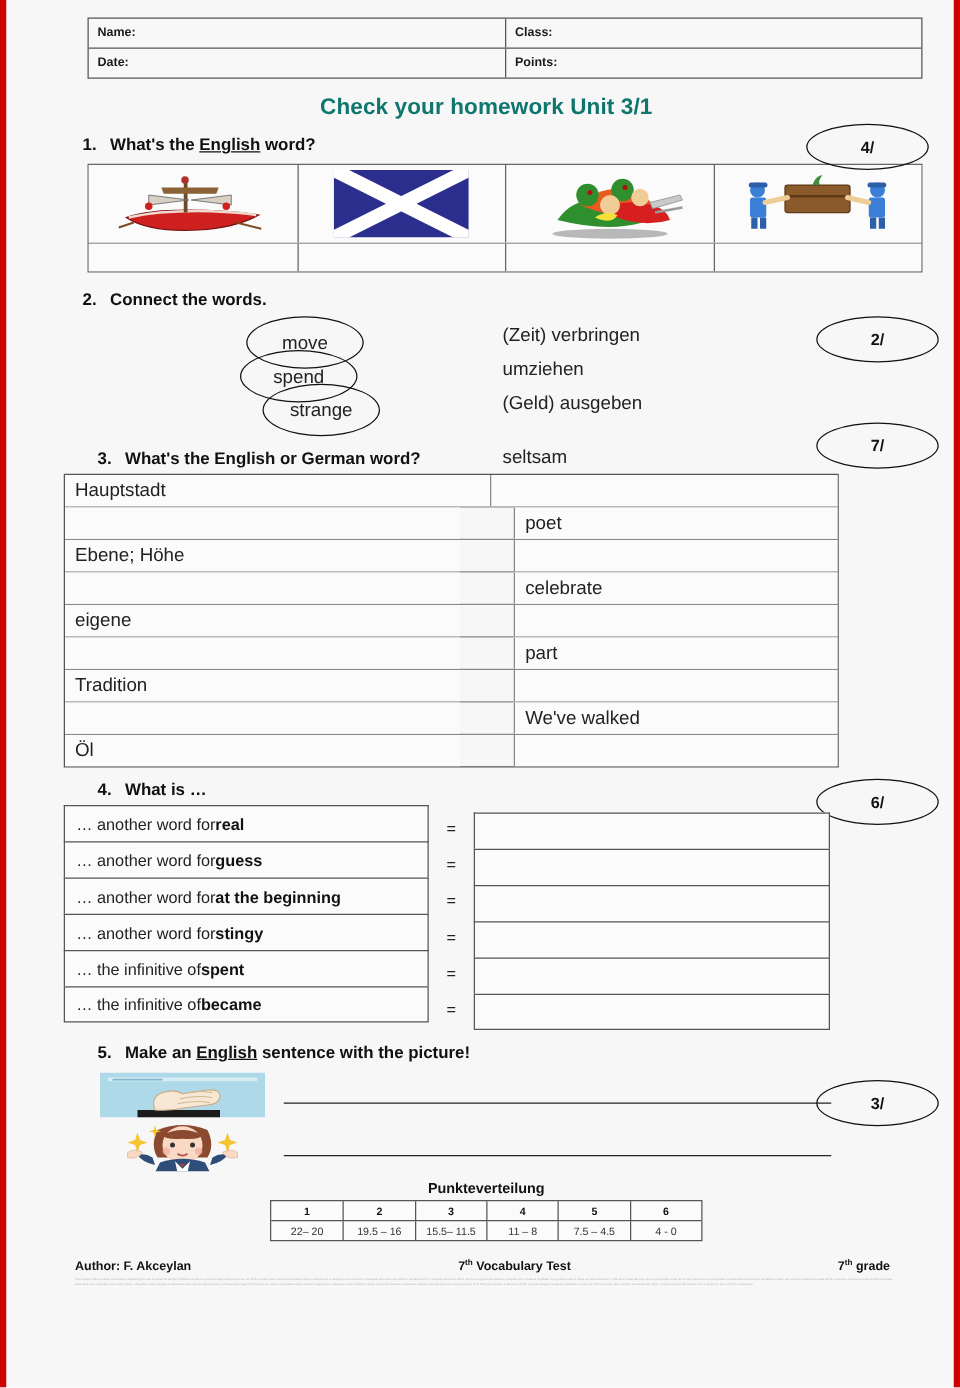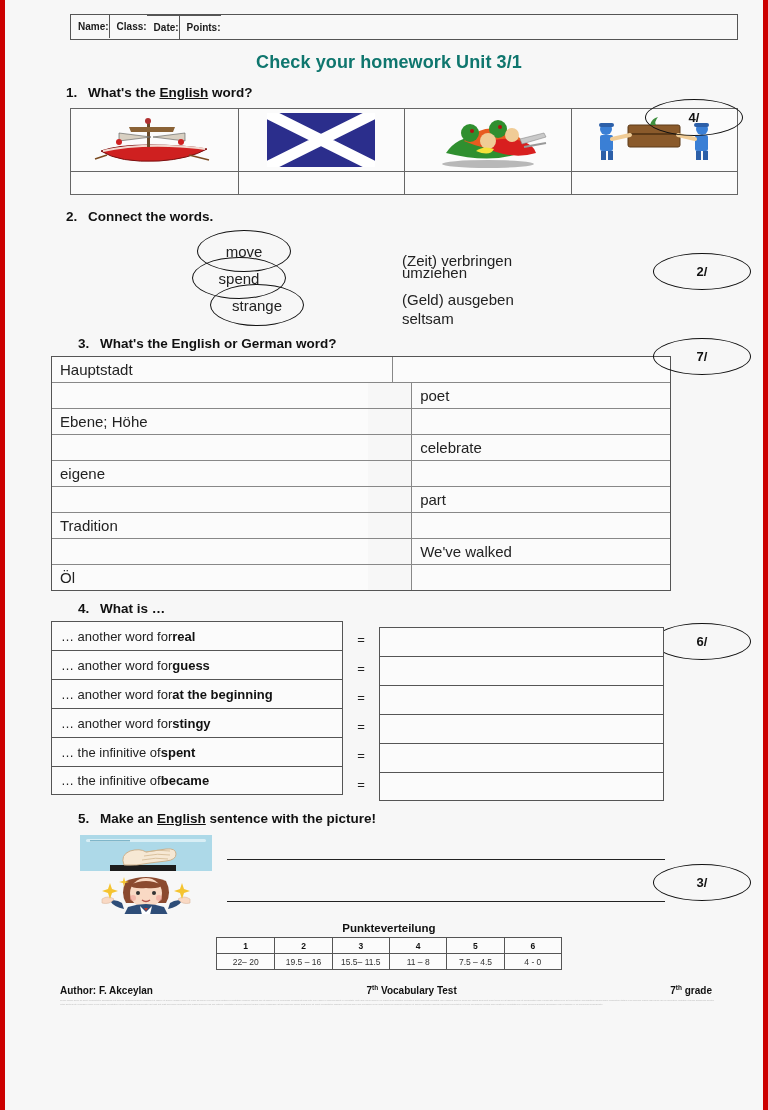--- a/index.html
+++ b/index.html
@@ -33,21 +33,21 @@
     padding: 14px 33px 0 33px;
   }
 
   
   .idbox {
     width: 668px;
     margin-left: 32px;
     border: 1.5px solid #555;
     box-sizing: border-box;
     display: flex;
-    flex-direction: row;
+    flex-direction: column;
     background: #f8f8f8;
   }
   .idrow {
     display: flex;
     height: 23px;
   }
   .idrow + .idrow { border-top: 1.5px solid #555; }
   .idcell {
     flex: 1 1 50%;
     display: flex;
@@ -406,24 +406,24 @@
       <span class="q-num">2.</span>
       <span class="q-text">Connect the words.</span>
     </div>
     <div class="pts" style="left:648px; top:253px;">2/</div>
     <div class="pts" style="left:648px; top:338px;">7/</div>
 
     <div class="match-wrap">
       <div class="bubble b1">move</div>
       <div class="bubble b2">spend</div>
       <div class="bubble b3">strange</div>
-      <div class="ger" style="top:26px;">(Zeit) verbringen</div>
+      <div class="ger" style="top:11px;">(Zeit) verbringen</div>
       <div class="ger" style="top:38px;">umziehen</div>
       <div class="ger" style="top:65px;">(Geld) ausgeben</div>
-      <div class="ger" style="top:84px;text-align:right;">seltsam</div>
+      <div class="ger" style="top:108px;text-align:right;">seltsam</div>
     </div>
 
     <div class="q-head" style="margin-left:40px; margin-top:-2px;">
       <span class="q-num">3.</span>
       <span class="q-text">What's the English or German word?</span>
     </div>
 
     <div class="wtable">
       <div class="wrow">
         <div class="wcell left">Hauptstadt</div>

